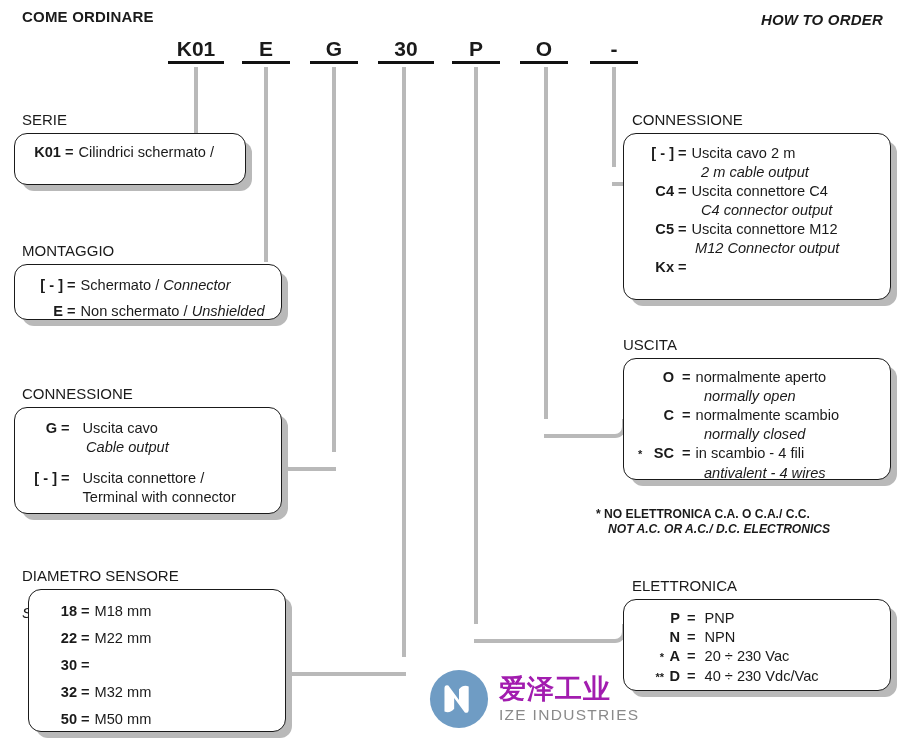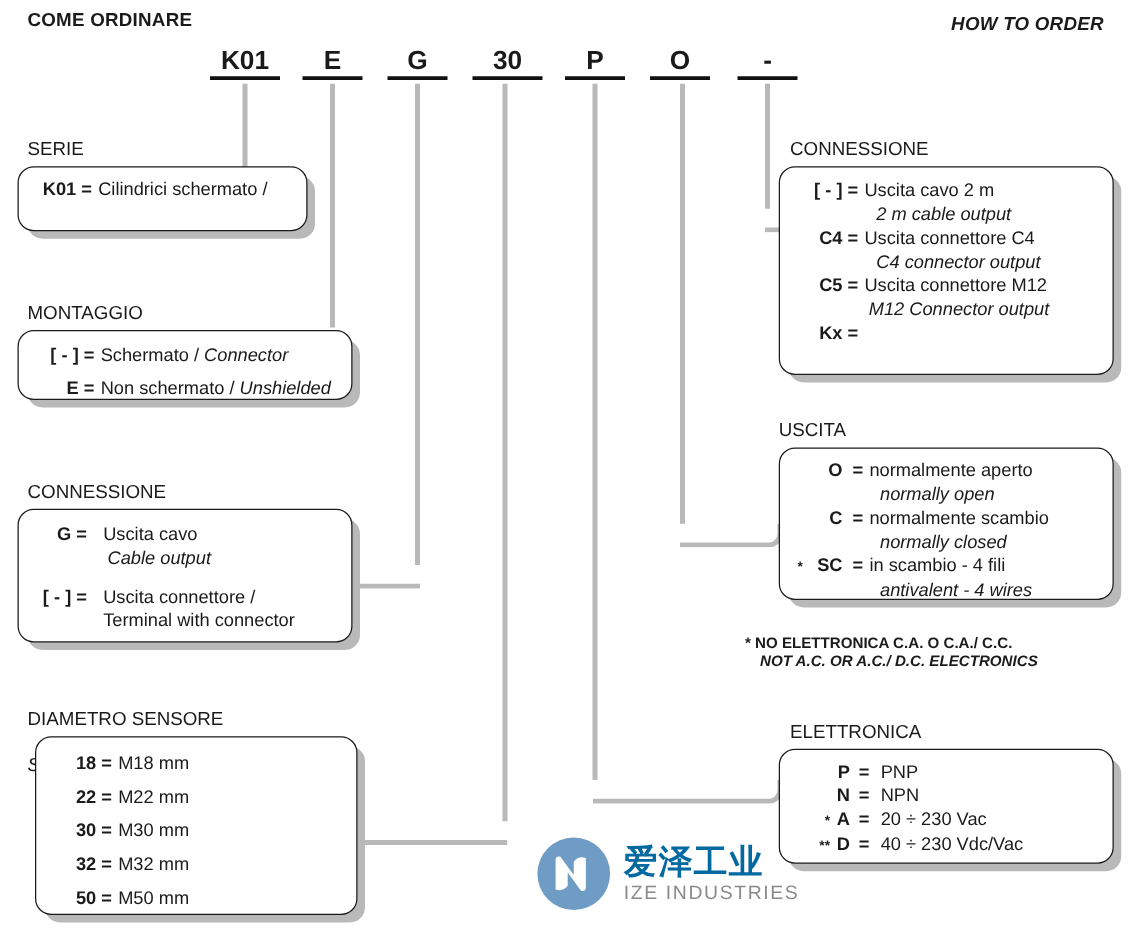--- a/index.html
+++ b/index.html
@@ -129,21 +129,21 @@
     position: absolute;
     display: flex;
     align-items: center;
     gap: 9px;
   }
   .logo-mark { width: 62px; height: 62px; display: block; }
   .logo-text { line-height: 1; }
   .logo-cn {
     font-size: 27px;
     font-weight: bold;
-    color: #0369a1;
+    color: #a21caf;
     letter-spacing: 1px;
     display: block;
   }
   .logo-en {
     font-size: 15.5px;
     color: #8a8a8a;
     letter-spacing: 1.3px;
     display: block;
     margin-top: 4px;
   }
@@ -265,21 +265,20 @@
     <span class="v">M18 mm</span>
   </div>
   <div class="row" style="margin-bottom:8px;">
     <span class="k" style="width:24px;">22</span>
     <span class="eq">=</span>
     <span class="v">M22 mm</span>
   </div>
   <div class="row" style="margin-bottom:8px;">
     <span class="k" style="width:24px;">30</span>
     <span class="eq">=</span>
-    <span class="v">M30 mm</span>
   </div>
   <div class="row" style="margin-bottom:8px;">
     <span class="k" style="width:24px;">32</span>
     <span class="eq">=</span>
     <span class="v">M32 mm</span>
   </div>
   <div class="row">
     <span class="k" style="width:24px;">50</span>
     <span class="eq">=</span>
     <span class="v">M50 mm</span>

